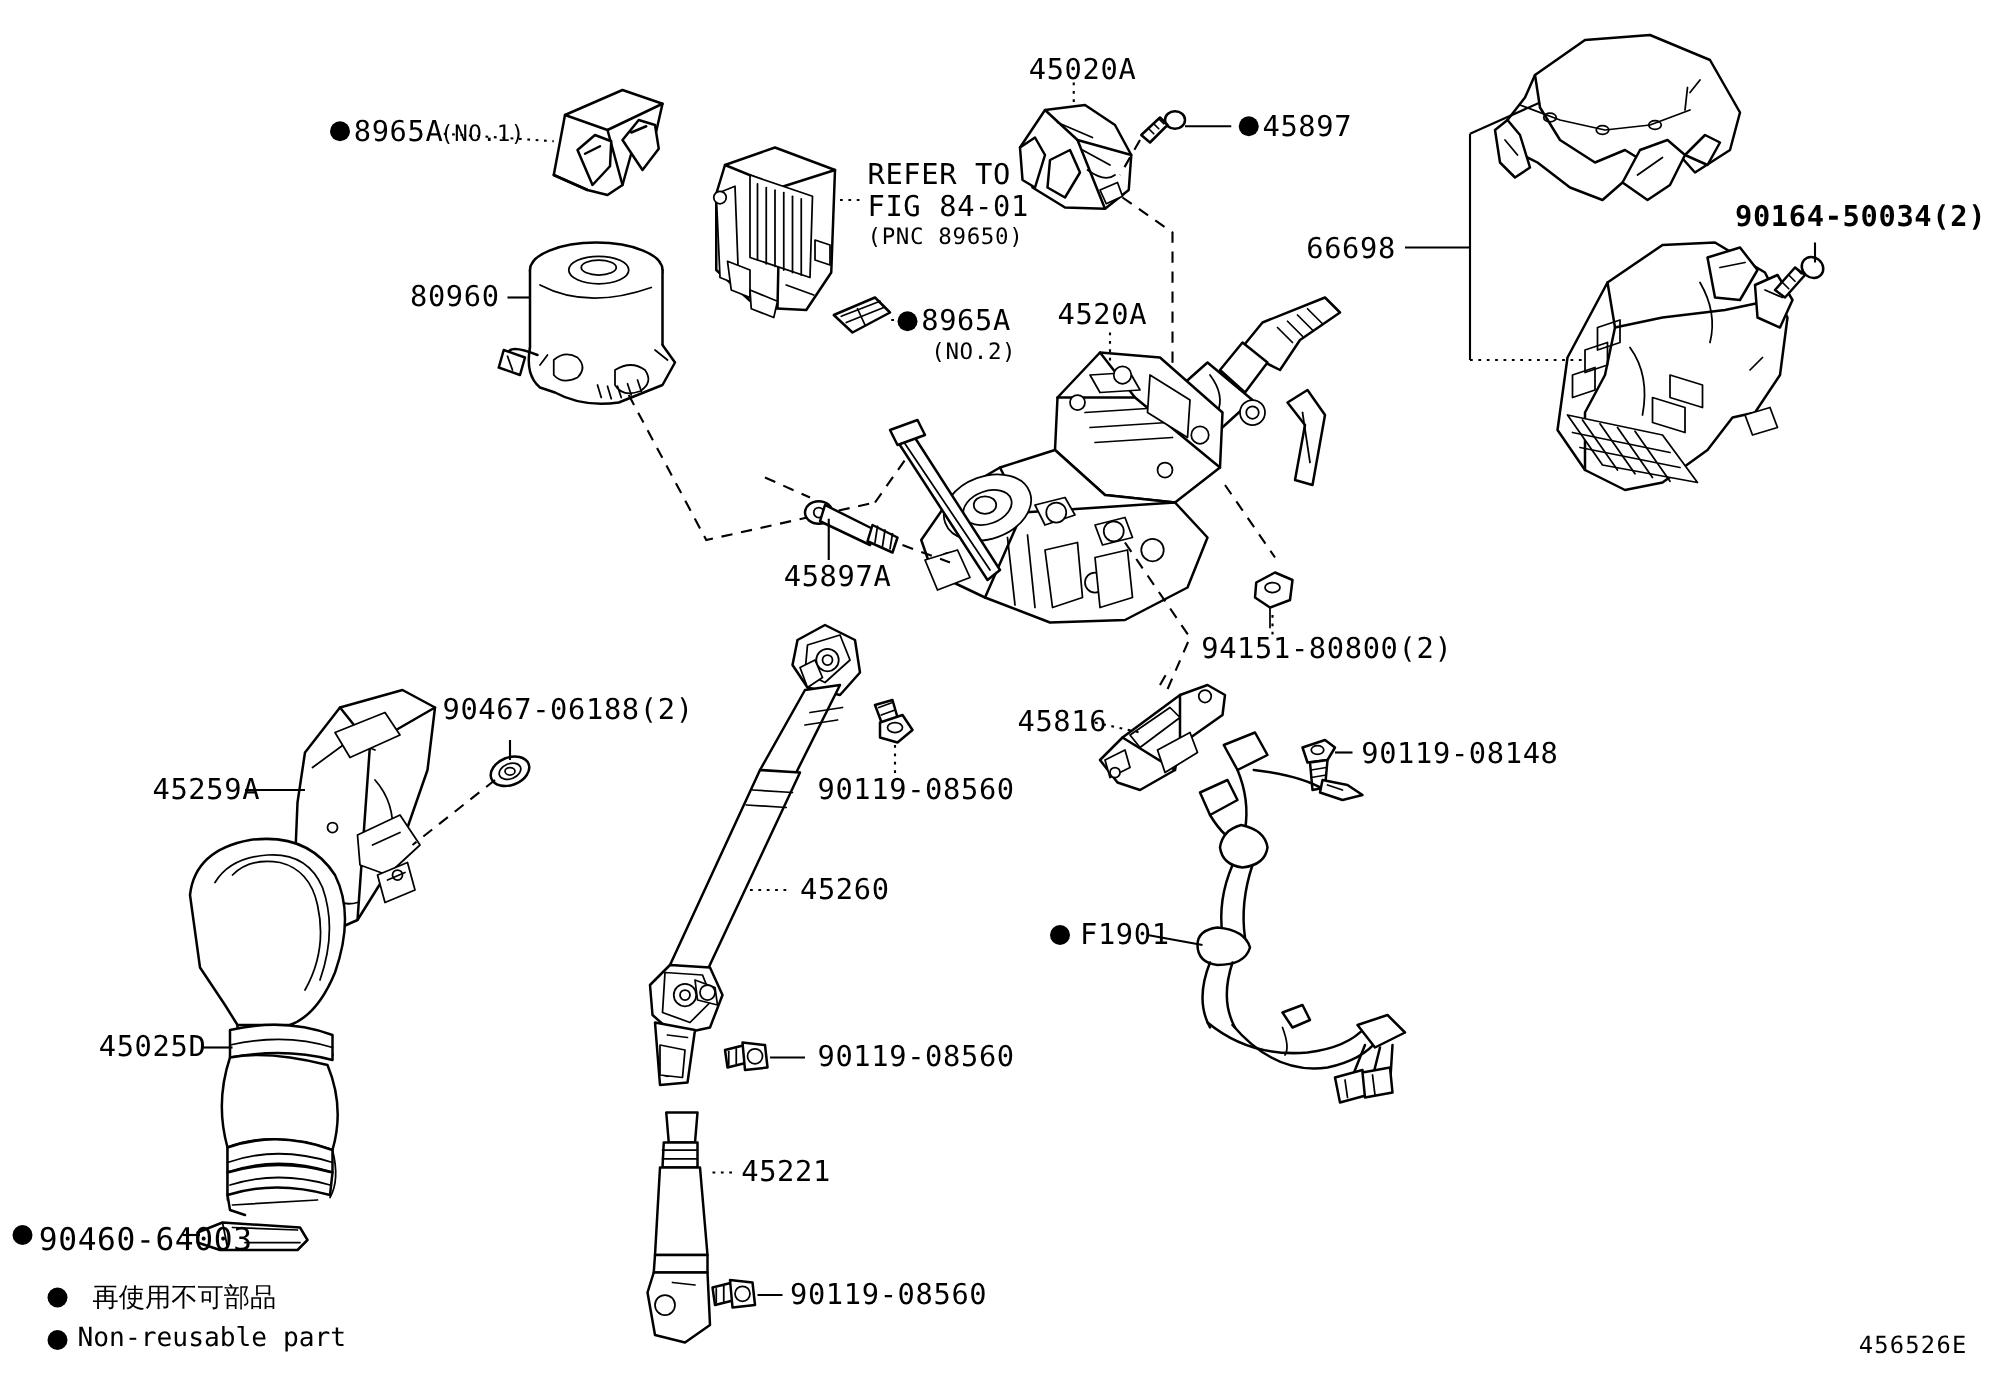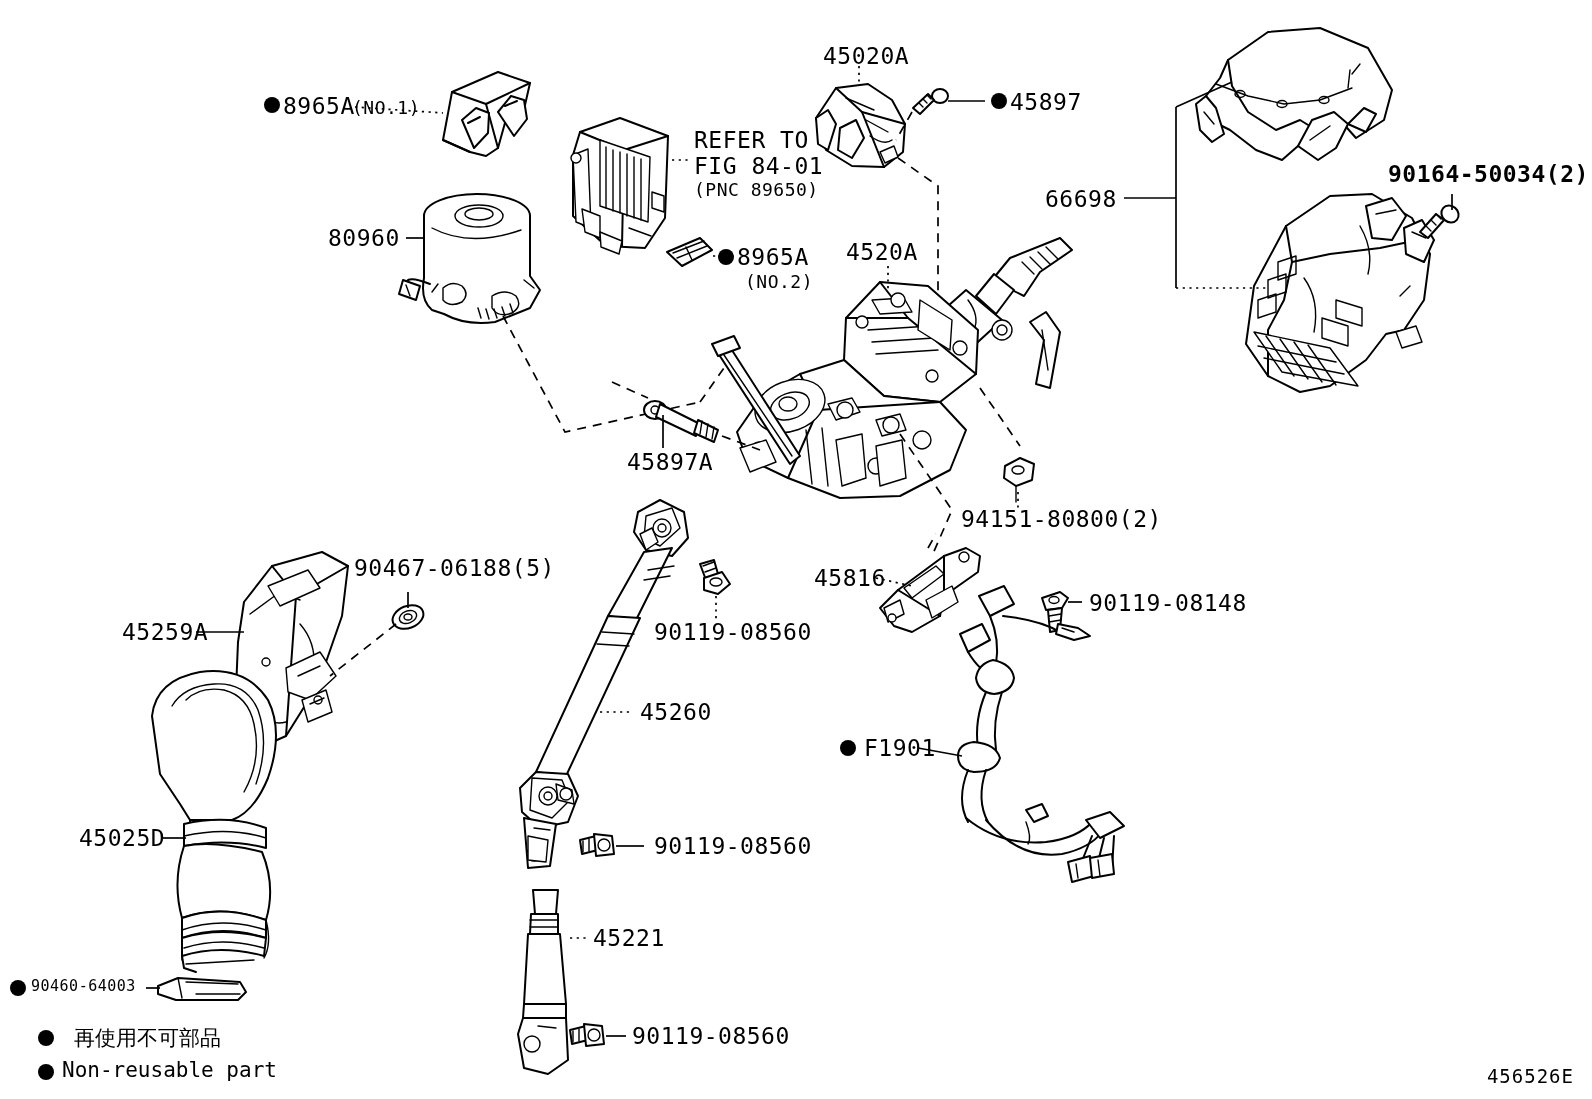--- a/index.html
+++ b/index.html
@@ -19,21 +19,21 @@
 
   .lbl{
     position:absolute;
     font-family:"DejaVu Sans Mono","Liberation Mono",monospace;
     font-size:23px;
     letter-spacing:0.5px;
     color:#000;
     white-space:nowrap;
     line-height:1.12;
   }
-  .lbl.sm{font-size:15px;}
+  .lbl.sm{font-size:25px;}
   .lbl.sub{font-size:18px;}
   .lbl.multi{line-height:1.22;}
   .dot{
     position:absolute;
     width:16px;height:16px;
     border-radius:50%;
     background:#000;
   }
   .legend{
     position:absolute;
@@ -528,21 +528,21 @@
 
   <div class="lbl" style="left:961px;top:507px;">94151-80800(2)</div>
 
   <div class="lbl" style="left:814px;top:566px;">45816</div>
 
   <div class="lbl" style="left:1089px;top:591px;">90119-08148</div>
 
   <span class="dot" style="left:840px;top:740px;"></span>
   <div class="lbl" style="left:864px;top:736px;">F1901</div>
 
-  <div class="lbl" style="left:354px;top:556px;">90467-06188(5)</div>
+  <div class="lbl" style="left:354px;top:556px;">90467-06188(2)</div>
 
   <div class="lbl" style="left:122px;top:620px;">45259A</div>
 
   <div class="lbl" style="left:79px;top:826px;">45025D</div>
 
   <div class="lbl" style="left:654px;top:620px;">90119-08560</div>
 
   <div class="lbl" style="left:640px;top:700px;">45260</div>
 
   <div class="lbl" style="left:654px;top:834px;">90119-08560</div>

